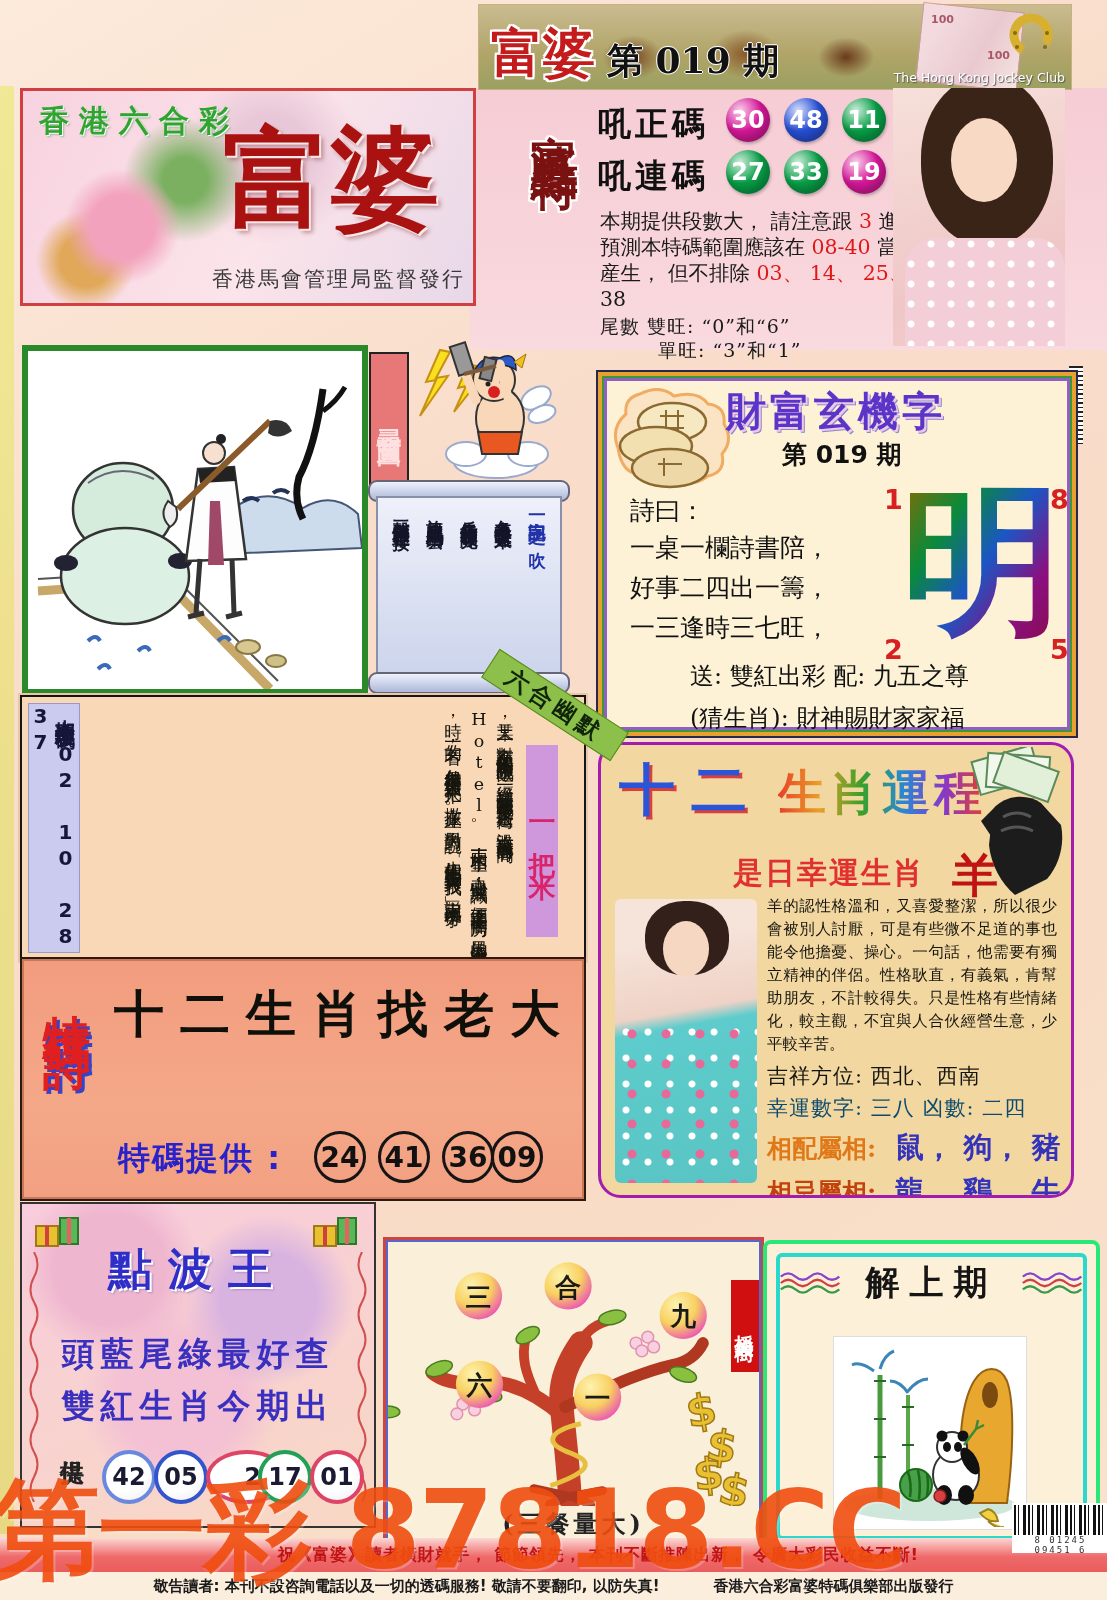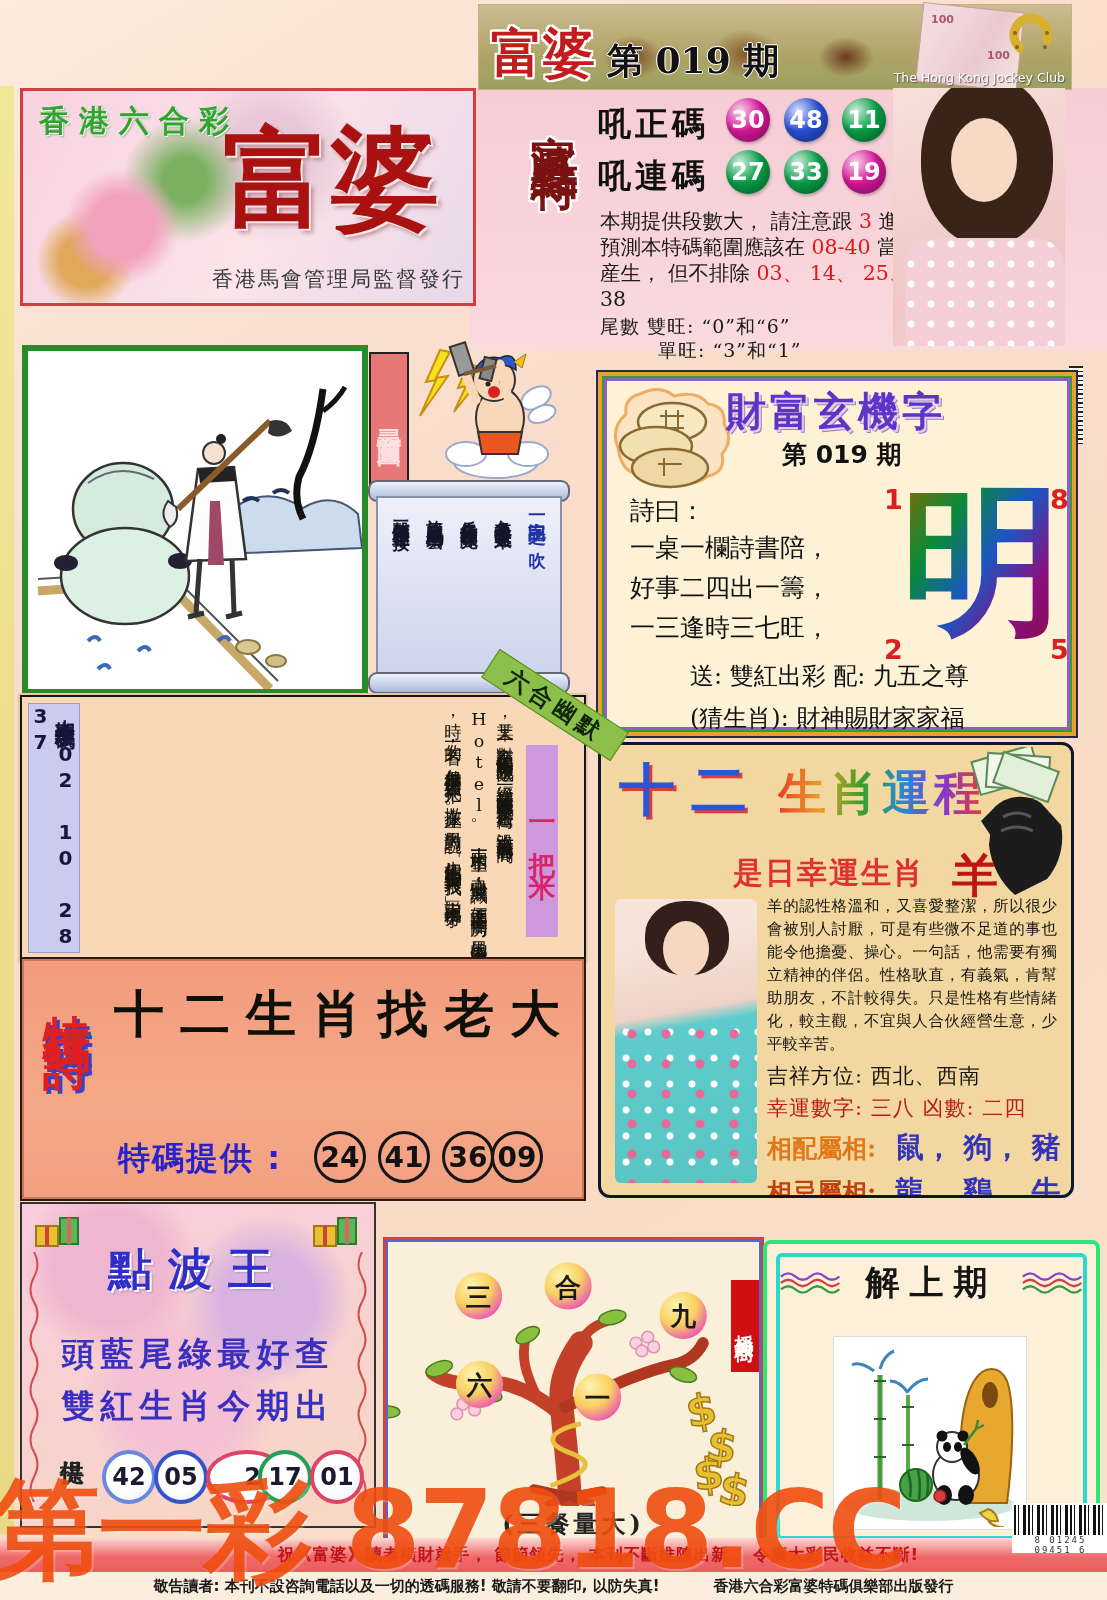--- a/index.html
+++ b/index.html
@@ -221,21 +221,21 @@
     <div class="abs v" style="left:14px;top:18px;height:204px;font-size:47px;font-weight:bold;color:#e02020;letter-spacing:14px;
                 text-shadow:3px 3px 0 #3344cc;">特碼詩</div>
     <div class="abs serif" style="left:92px;top:22px;font-size:50px;font-weight:bold;color:#10100a;letter-spacing:16px;">十二生肖找老大</div>
     <div class="abs" style="left:96px;top:178px;font-size:32px;font-weight:bold;color:#2a22c8;letter-spacing:2px;">特碼提供 :</div>
     <div class="abs circnum" style="left:292px;top:172px;width:46px;height:46px;font-size:28px;">24</div>
     <div class="abs circnum" style="left:356px;top:172px;width:46px;height:46px;font-size:28px;">41</div>
     <div class="abs circnum" style="left:420px;top:172px;width:46px;height:46px;font-size:28px;">36</div>
     <div class="abs circnum" style="left:469px;top:172px;width:46px;height:46px;font-size:28px;">09</div>
   </div>
 
-  <div class="abs" style="left:598px;top:742px;width:470px;height:450px;background:#f3d7a0;border:3px solid #0f172a;border-radius:12px;overflow:hidden;">
+  <div class="abs" style="left:598px;top:742px;width:470px;height:450px;background:#f3d7a0;border:3px solid #a21caf;border-radius:23px;overflow:hidden;">
     <div class="abs" style="left:18px;top:8px;white-space:nowrap;">
       <span style="font-size:56px;font-weight:bold;color:#2a55d8;text-shadow:3px 3px 0 #d84040;letter-spacing:16px;">十二</span>
       <span class="rainbow" style="font-size:48px;font-weight:bold;letter-spacing:4px;margin-left:10px;">生肖運程</span>
     </div>
     <svg class="abs" style="right:2px;top:2px;" width="106" height="150" viewBox="0 0 106 150">
       <rect x="12" y="6" width="62" height="34" fill="#eaf4e2" stroke="#5a8a5a" stroke-width="2" transform="rotate(-16 43 23)"></rect>
       <rect x="24" y="8" width="62" height="34" fill="#f2f8ec" stroke="#5a8a5a" stroke-width="2" transform="rotate(4 55 25)"></rect>
       <rect x="34" y="14" width="58" height="32" fill="#e2f0da" stroke="#5a8a5a" stroke-width="2" transform="rotate(20 63 30)"></rect>
       <path d="M30,62 C42,48 64,46 78,56 L98,78 C102,98 96,118 84,132 L52,148 C38,136 28,118 26,98 Z" fill="#1c1c1c"></path>
       <path d="M30,62 L18,74 L30,92" fill="#1c1c1c"></path>
@@ -249,21 +249,21 @@
       <div style="float:left;width:142px;height:284px;margin:4px 10px 4px 0;border-radius:6px;overflow:hidden;position:relative;
                   background:linear-gradient(170deg,#f6e4da 15%,#efd2c6 40%,#5ecccc 45%,#59c4c4);">
         <div style="position:absolute;left:30px;top:2px;width:84px;height:74px;border-radius:46%;background:#33201a;"></div>
         <div style="position:absolute;left:48px;top:22px;width:46px;height:56px;border-radius:50%;background:#f6d8c2;"></div>
         <div style="position:absolute;left:0;top:120px;width:142px;height:164px;
                     background-image:radial-gradient(circle,#e86898 0 4px,transparent 5px),radial-gradient(circle,#ffffff 0 3px,transparent 4px);
                     background-size:34px 30px,22px 26px;"></div>
       </div>
       <div class="serif" style="font-size:15.5px;line-height:23px;color:#15150f;text-align:justify;">羊的認性格溫和，又喜愛整潔，所以很少會被別人討厭，可是有些微不足道的事也能令他擔憂、操心。一句話，他需要有獨立精神的伴侶。性格耿直，有義氣，肯幫助朋友，不計較得失。只是性格有些情緒化，較主觀，不宜與人合伙經營生意，少平較辛苦。</div>
       <div class="serif" style="font-size:21px;color:#15150f;margin-top:6px;letter-spacing:1px;">吉祥方位:  西北、西南</div>
-      <div class="serif" style="font-size:21px;color:#b91c1c;margin-top:4px;letter-spacing:1px;">幸運數字:  三八   凶數:  二四</div>
+      <div class="serif" style="font-size:21px;color:#0c4a6e;margin-top:4px;letter-spacing:1px;">幸運數字:  三八   凶數:  二四</div>
       <div style="margin-top:6px;white-space:nowrap;">
         <span class="serif" style="font-size:25px;color:#e07818;font-weight:bold;">相配屬相:</span>
         <span class="serif" style="font-size:29px;color:#3333bb;font-weight:bold;margin-left:14px;">鼠， 狗， 豬</span>
       </div>
       <div style="margin-top:4px;white-space:nowrap;">
         <span class="serif" style="font-size:25px;color:#c2410c;font-weight:bold;">相忌屬相:</span>
         <span class="serif" style="font-size:29px;color:#3333bb;font-weight:bold;margin-left:14px;">龍， 鷄， 牛</span>
       </div>
 
     </div>

